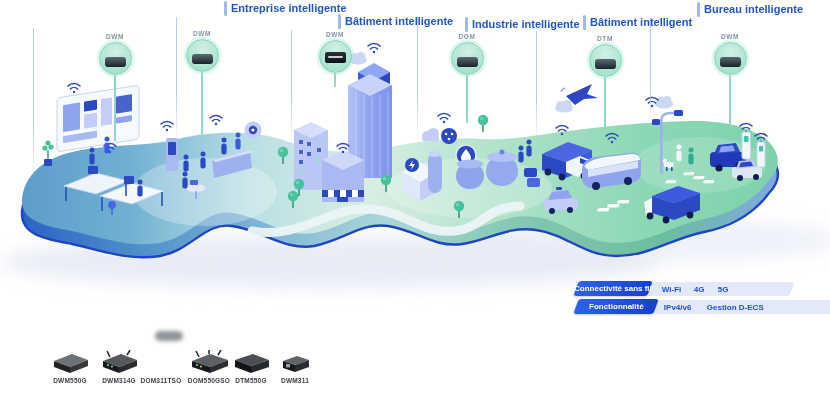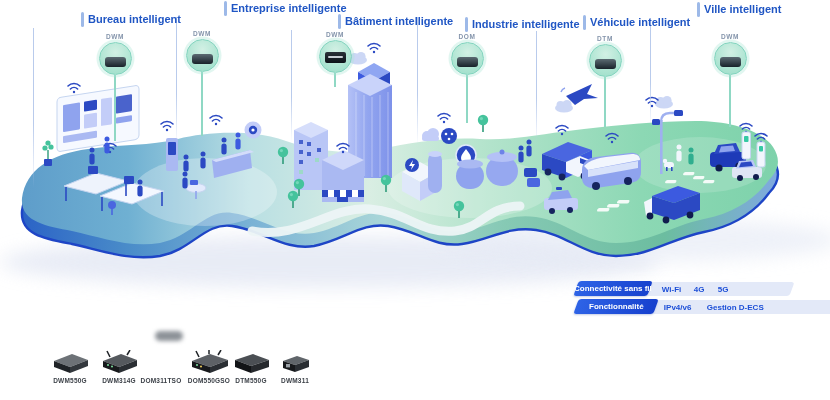--- a/index.html
+++ b/index.html
@@ -385,43 +385,39 @@
     </g>
   </svg>
 
   <div class="vline" style="left:33px;top:28px;height:160px;"></div>
   <div class="vline" style="left:176px;top:17px;height:128px;"></div>
   <div class="vline" style="left:291px;top:30px;height:112px;"></div>
   <div class="vline" style="left:417px;top:17px;height:128px;"></div>
   <div class="vline" style="left:536px;top:31px;height:112px;"></div>
   <div class="vline" style="left:650px;top:18px;height:108px;"></div>
 
-  <div class="hdr" style="left:33px;top:12px;">
-    <span class="hdr-bar"></span>
-    <span class="hdr-text">Bureau intelligent</span>
-  </div>
   <div class="hdr" style="left:176px;top:1px;">
     <span class="hdr-bar"></span>
     <span class="hdr-text">Entreprise intelligente</span>
   </div>
   <div class="hdr" style="left:290px;top:14px;">
     <span class="hdr-bar"></span>
     <span class="hdr-text">Bâtiment intelligente</span>
   </div>
   <div class="hdr" style="left:417px;top:17px;">
     <span class="hdr-bar"></span>
     <span class="hdr-text">Industrie intelligente</span>
   </div>
   <div class="hdr" style="left:535px;top:15px;">
     <span class="hdr-bar"></span>
-    <span class="hdr-text">Véhicule intelligent</span>
+    <span class="hdr-text">Bâtiment intelligent</span>
   </div>
   <div class="hdr" style="left:649px;top:2px;">
     <span class="hdr-bar"></span>
-    <span class="hdr-text">Ville intelligent</span>
+    <span class="hdr-text">Bureau intelligente</span>
   </div>
 
   <div class="badge" style="left:83px;top:33px;">
     <div class="badge-label">DWM</div>
     <div class="badge-circle">
         <div class="badge-device"></div>
       </div>
     <div class="badge-stem" style="height:66px;"></div>
   </div>
   <div class="badge" style="left:170px;top:30px;">

